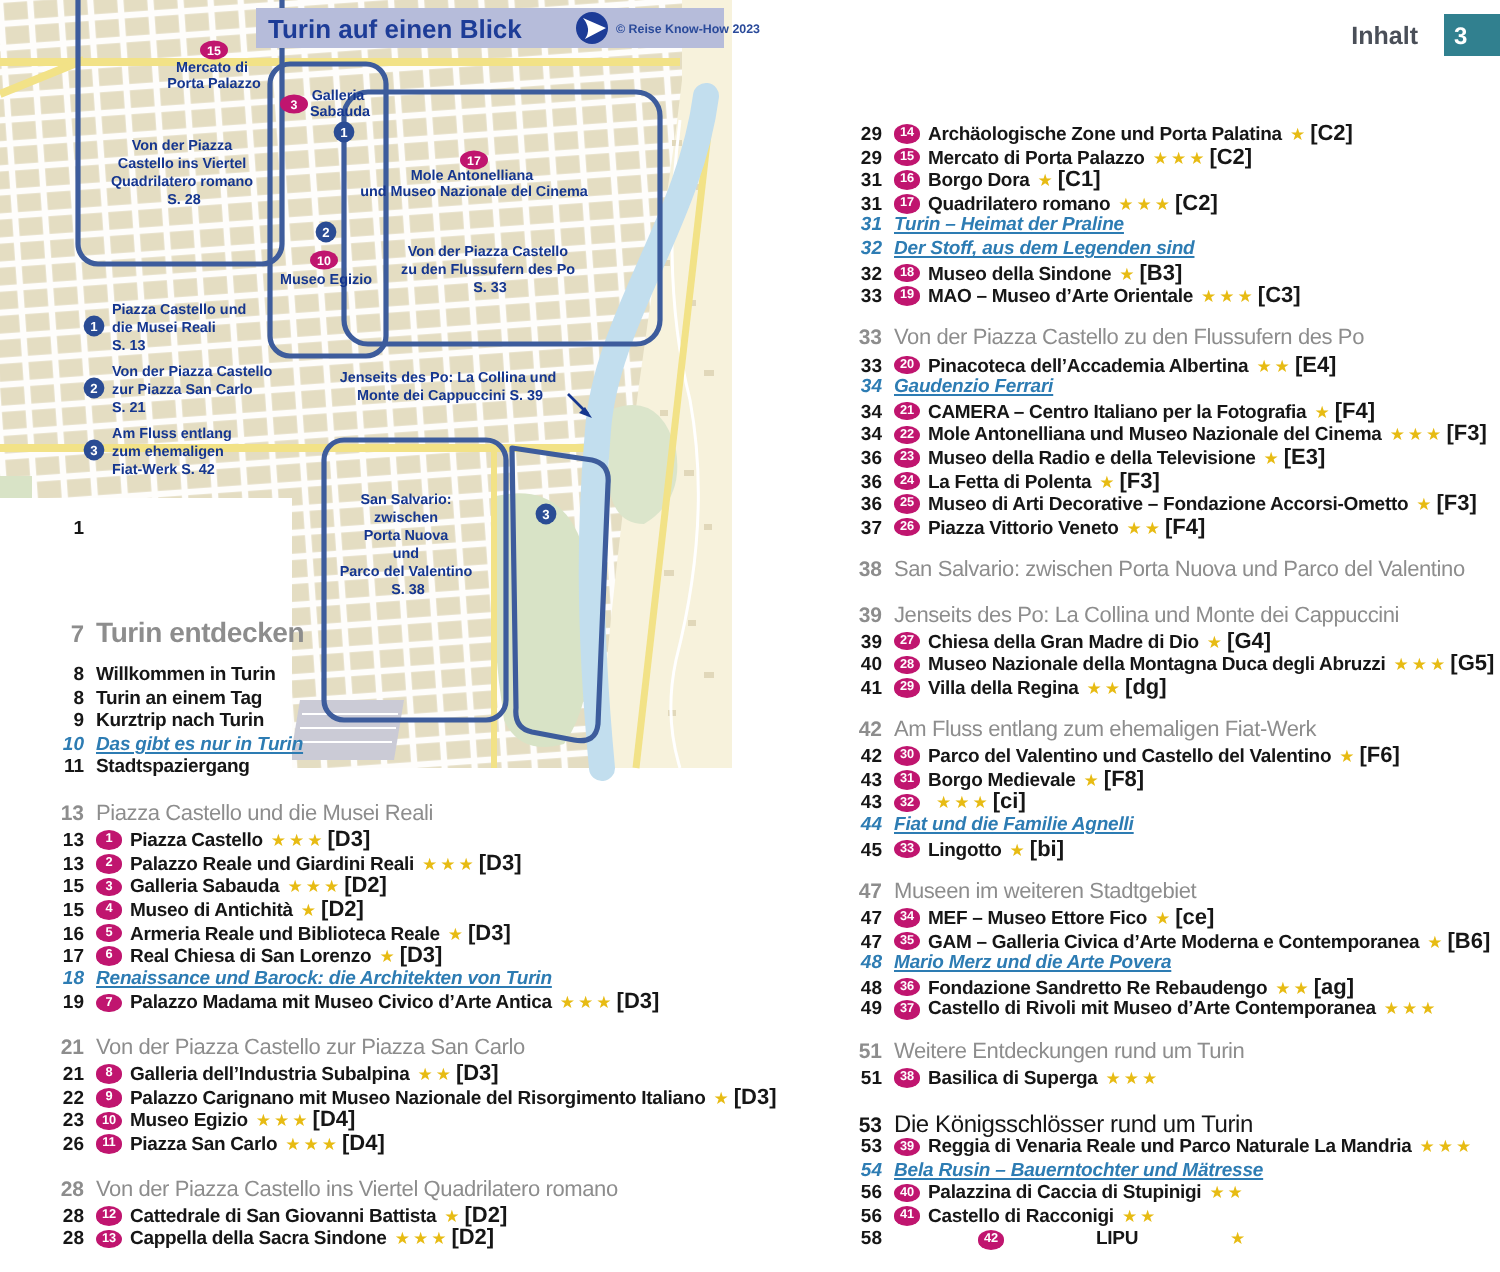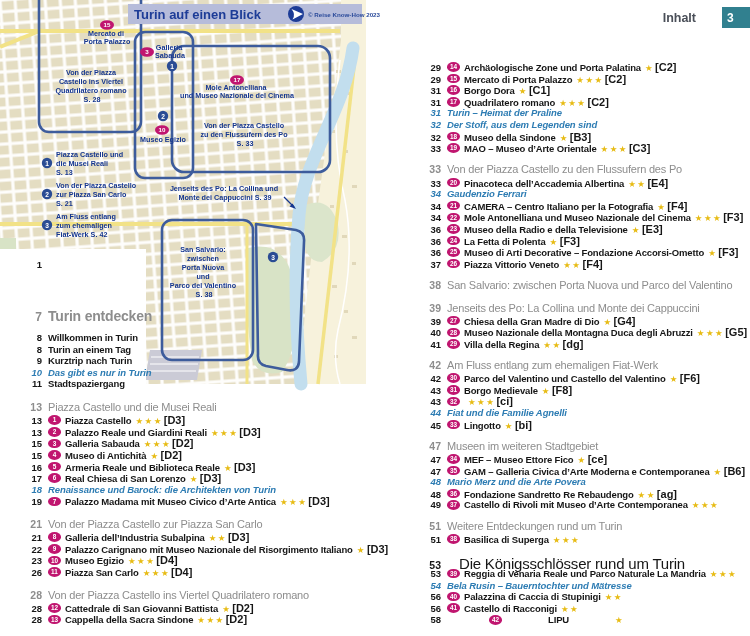--- a/index.html
+++ b/index.html
@@ -2,43 +2,43 @@
 <html><head>
 <meta charset="utf-8">
 <style>
   html,body{margin:0;padding:0;background:#fff;}
   .page{position:relative;width:750px;height:636px;background:#ffffff;overflow:hidden;
         font-family:"Liberation Sans",sans-serif;-webkit-font-smoothing:antialiased;}
   svg{font-family:"Liberation Sans",sans-serif;}
 
   
   .inhalt{position:absolute;top:7px;right:0;display:flex;align-items:center;}
-  .inhalt-label{font-size:12.5px;font-weight:bold;color:#4a4f58;margin-right:26px;}
+  .inhalt-label{font-size:12.5px;font-weight:bold;color:#4a4f58;margin-right:13px;}
   .inhalt-box{width:28px;height:21px;background:#31808f;color:#fff;font-size:12px;
               font-weight:bold;display:flex;align-items:center;padding-left:5px;box-sizing:border-box;}
 
   
   .col{position:absolute;}
   #col-left{left:28px;top:0;width:396px;height:636px;}
   #col-right{left:425px;top:4px;width:325px;height:636px;}
   .row{position:absolute;left:0;display:flex;align-items:baseline;white-space:nowrap;}
   .pg{flex:none;text-align:right;font-size:9.5px;font-weight:bold;color:#161616;margin-right:6px;}
   #col-left .pg{width:14px;} #col-right .pg{width:16px;}
   .badge{flex:none;align-self:center;width:13px;height:9.5px;border-radius:50%;
          background:#c0156f;color:#fff;font-size:6.4px;font-weight:bold;text-align:center;
          line-height:10px;margin-right:4px;}
   .etext,.item-text{font-size:9.5px;font-weight:bold;color:#161616;letter-spacing:-0.15px;}
   .stars{color:#e7bb13;font-size:8.5px;letter-spacing:1.5px;margin-left:4px;flex:none;}
   .ref{font-size:11px;font-weight:bold;color:#161616;margin-left:1px;}
   .sec .pg{color:#8d8d8d;font-size:10.5px;}
   .sec-text{font-size:11px;font-weight:normal;color:#8d8d8d;letter-spacing:-0.2px;}
   .sec2 .pg{color:#161616;}
-  .sec2 .sec-text{color:#161616;font-size:15px;margin-left:12px;}
+  .sec2 .sec-text{color:#161616;font-size:12px;}
   .essay .pg,.essay-text{color:#2d7cb3;font-style:italic;}
-  .essay-text{font-size:9.5px;font-weight:bold;letter-spacing:-0.1px;}
+  .essay-text{font-size:9.5px;font-weight:bold;letter-spacing:-0.1px;text-decoration:underline;}
   .part .pg{color:#8d8d8d;font-size:12px;}
   .part-text{font-size:14px;font-weight:bold;color:#8d8d8d;letter-spacing:-0.2px;}
   .ch-lines{font-size:9.5px;font-weight:bold;color:#161616;line-height:13.8px;}
 </style>
 </head>
 <body>
 
 <div class="page">
 
   <svg width="420" height="392" viewBox="0 0 420 392" style="position:absolute;left:0;top:0;">

